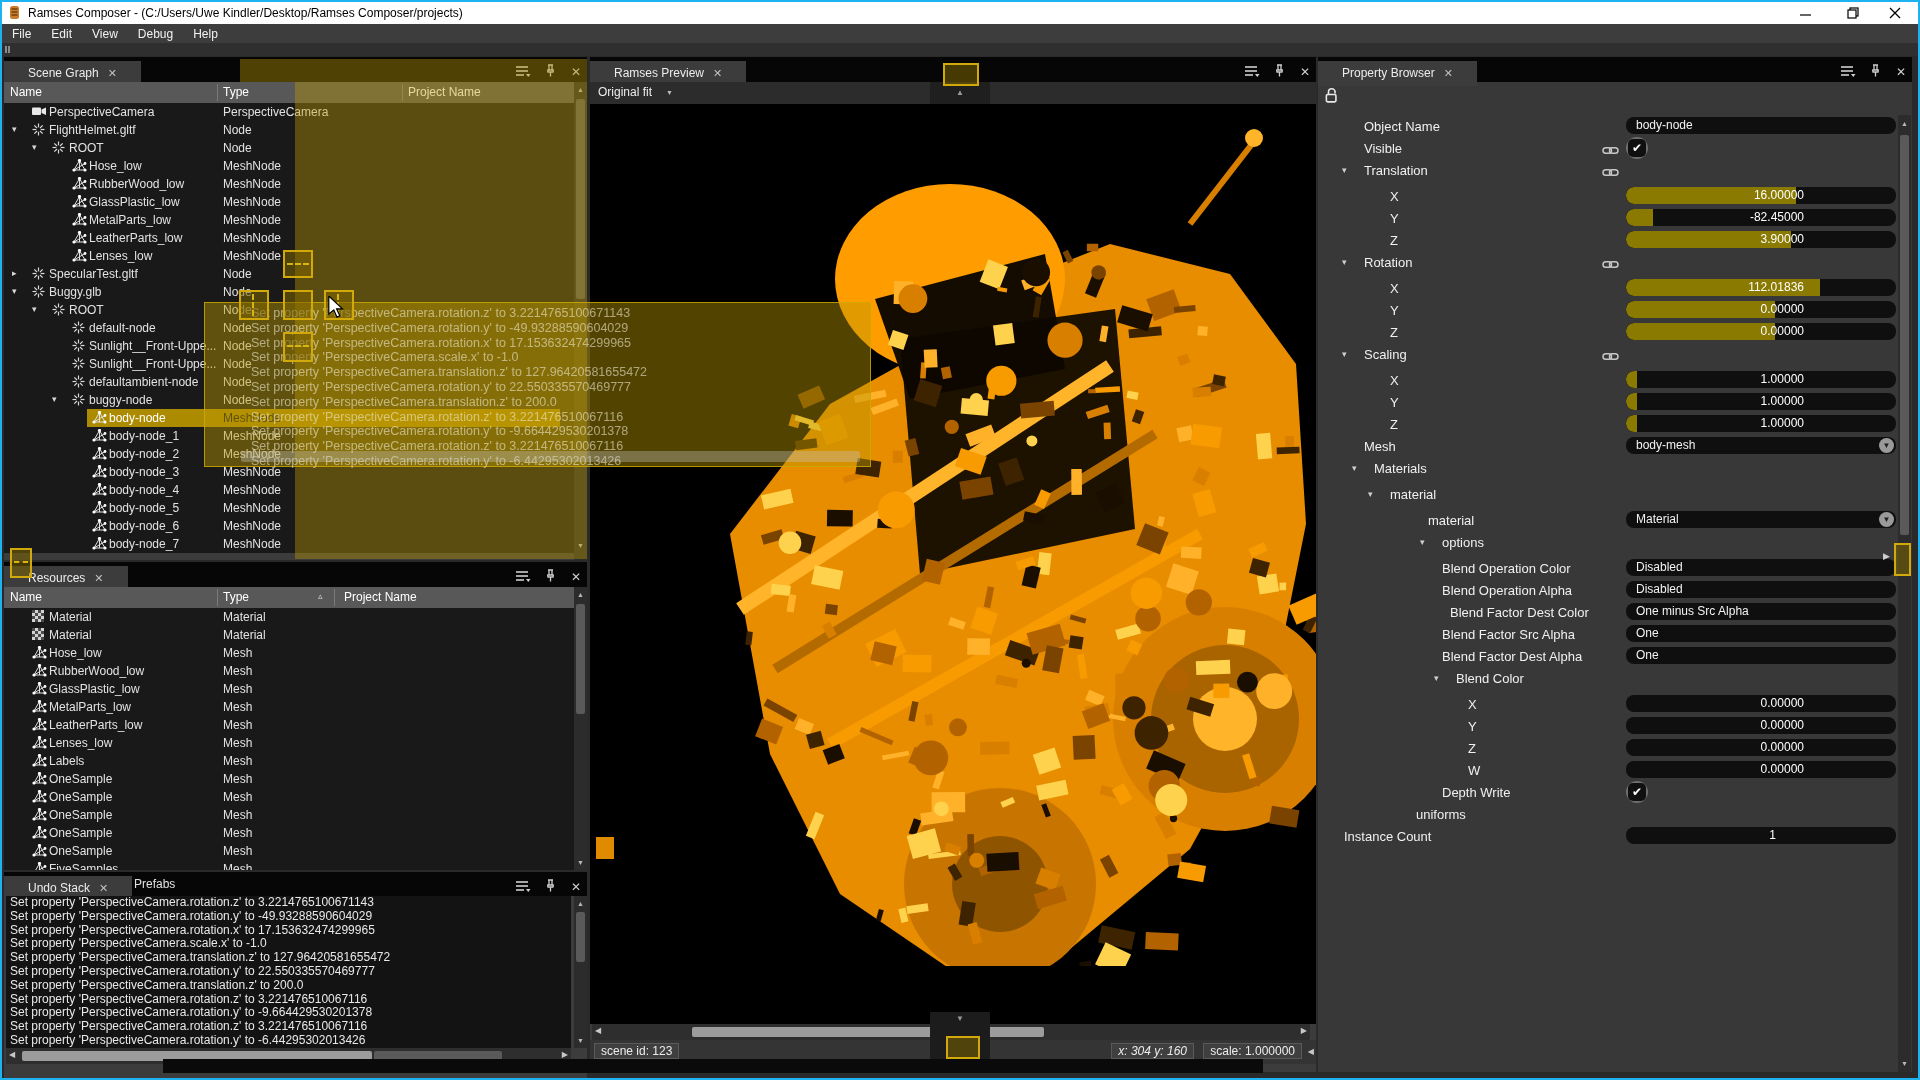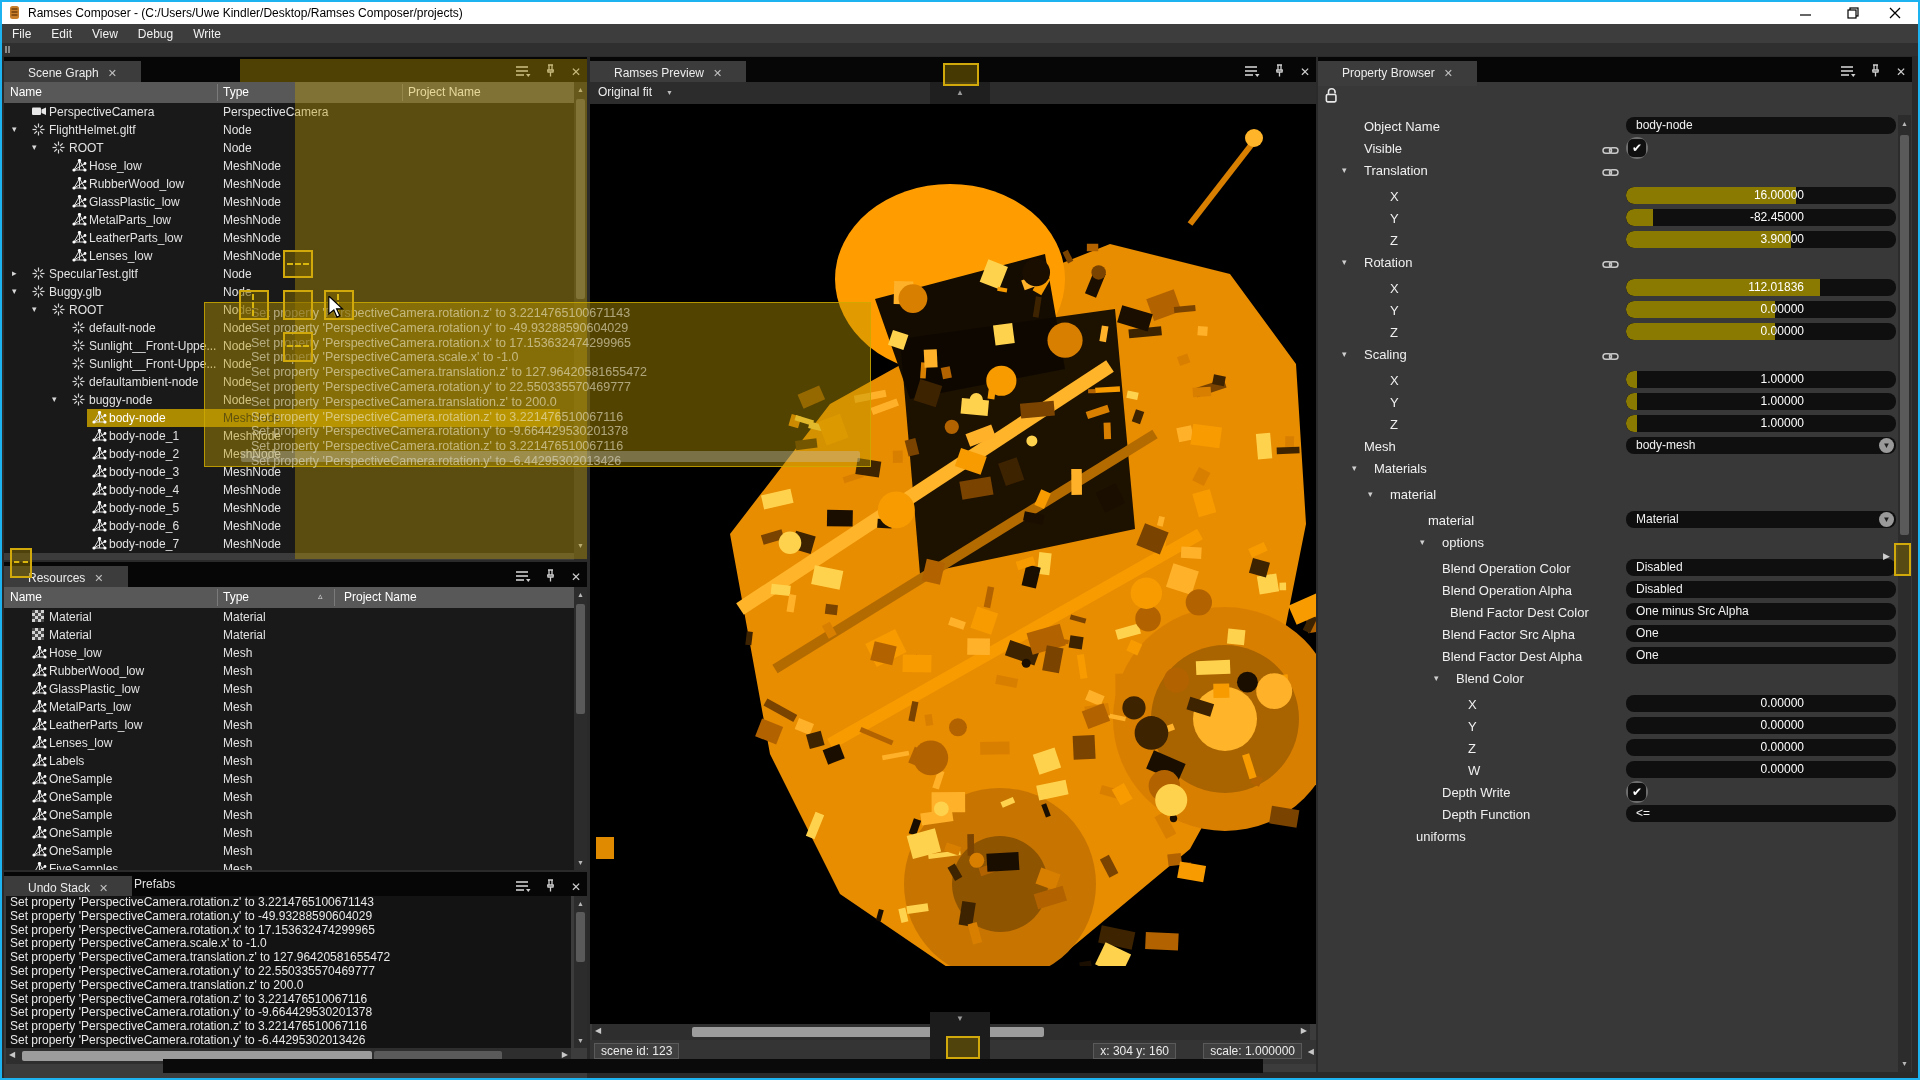--- a/index.html
+++ b/index.html
@@ -107,21 +107,21 @@
         </svg></div>
     <div class="wbtn" style="right:48px;"><svg width="12" height="12">
           <rect x="3" y="1" width="8" height="8" fill="none" stroke="#000" stroke-width="1.2"></rect>
           <rect x="1" y="3" width="8" height="8" fill="#fff" stroke="#000" stroke-width="1.2"></rect>
         </svg></div>
     <div class="wbtn" style="right:6px;"><svg width="12" height="12">
           <path d="M1 1 L11 11 M11 1 L1 11" stroke="#000" stroke-width="1.3"></path>
         </svg></div>
   </div>
 
-  <div id="menubar"><span class="mitem">File</span><span class="mitem">Edit</span><span class="mitem">View</span><span class="mitem">Debug</span><span class="mitem">Write</span></div>
+  <div id="menubar"><span class="mitem">File</span><span class="mitem">Edit</span><span class="mitem">View</span><span class="mitem">Debug</span><span class="mitem">Help</span></div>
   <div id="substrip">
       <div class="grip"></div>
     </div>
 
   <div class="panel" id="pSG" style="left:2px;top:55px;width:583px;height:503px;">
     <div class="tabbar">
       <div class="tab"><span>Scene Graph</span><span class="tclose">✕</span></div>
       <div class="ticons">
         <span><svg width="16" height="12" viewBox="0 0 16 12">
               <g stroke="#cfcfcf" stroke-width="1.6">
@@ -1207,21 +1207,21 @@
     <div class="hbar" style="left:2px;right:6px;top:967px;">
       <span class="harrow" style="left:3px;">◀</span>
       <div class="hthumb" style="left:100px;width:352px;"></div>
       <span class="harrow" style="right:3px;">▶</span>
     </div>
     <div style="position:absolute;left:340px;top:955px;width:60px;height:48px;background:#1c1c1c;z-index:3;">
         <span style="display:block;text-align:center;font-size:8px;color:#999;margin-top:2px;">▼</span>
       </div>
     <div class="statusbar" style="top:983px;">
       <span class="statbox" style="left:4px;">scene id: 123</span>
-      <span class="statbox" style="right:140px;">x: 304 y: 160</span>
+      <span class="statbox" style="right:122px;font-style:italic;">x: 304 y: 160</span>
       <span class="statbox" style="right:14px;">scale: 1.000000</span>
       <span style="position:absolute;right:2px;top:7px;font-size:8px;color:#c8c8c8;">◀</span>
     </div>
   </div>
 
   <div class="panel" id="pPROP" style="left:1316px;top:55px;width:594px;height:1015px;background:#383838;">
     <div class="tabbar">
       <div class="tab"><span>Property Browser</span><span class="tclose">✕</span></div>
       <div class="ticons">
         <span><svg width="16" height="12" viewBox="0 0 16 12">
@@ -1472,27 +1472,30 @@
             </div>
           </div>
         </div>
         <div class="prow" style="height: 22px;">
           <span class="plabel" style="left: 124px;">Depth Write</span>
           <div class="checkring">
             <div class="checkbox">✔</div>
           </div>
         </div>
         <div class="prow" style="height: 22px;">
-          <span class="plabel" style="left: 124px;">Depth Function</span>
-          <div class="pctl">
-            <div class="fieldp">&lt;=</div>
-          </div>
-        </div>
-        <div class="prow" style="height: 22px;">
           <span class="plabel" style="left: 98px;">uniforms</span>
+        </div>
+        <div class="prow" style="height: 22px;">
+          <span class="plabel" style="left: 26px;">Instance Count</span>
+          <div class="pctl">
+            <div class="slider">
+              <div class="sfill" style="width: 0%;"></div>
+              <span class="sval" style="right: 120px;">1</span>
+            </div>
+          </div>
         </div>
       </div>
     <div class="sbv" style="right:1px;top:58px;bottom:0;">
       <span class="sarrow" style="top:2px;">▲</span>
       <div class="sthumb" style="top:20px;height:400px;"></div>
       <span class="sarrow" style="bottom:2px;">▼</span>
     </div>
     <span style="position:absolute;right:22px;top:494px;font-size:9px;color:#cfcfcf;z-index:31;">▶</span>
   </div>
 

